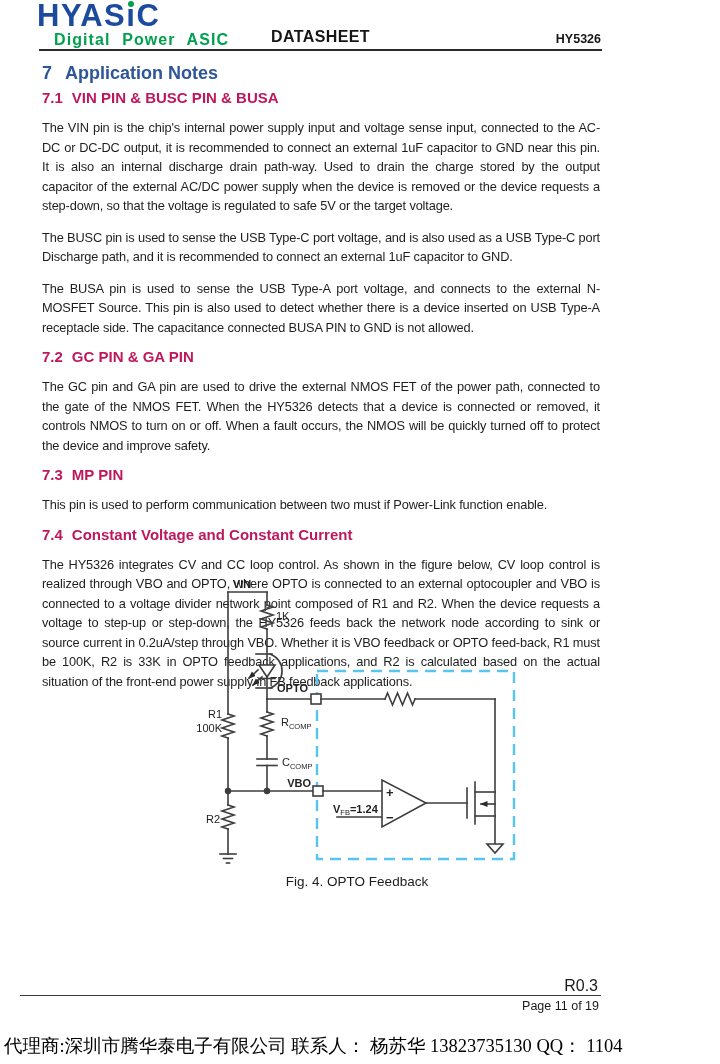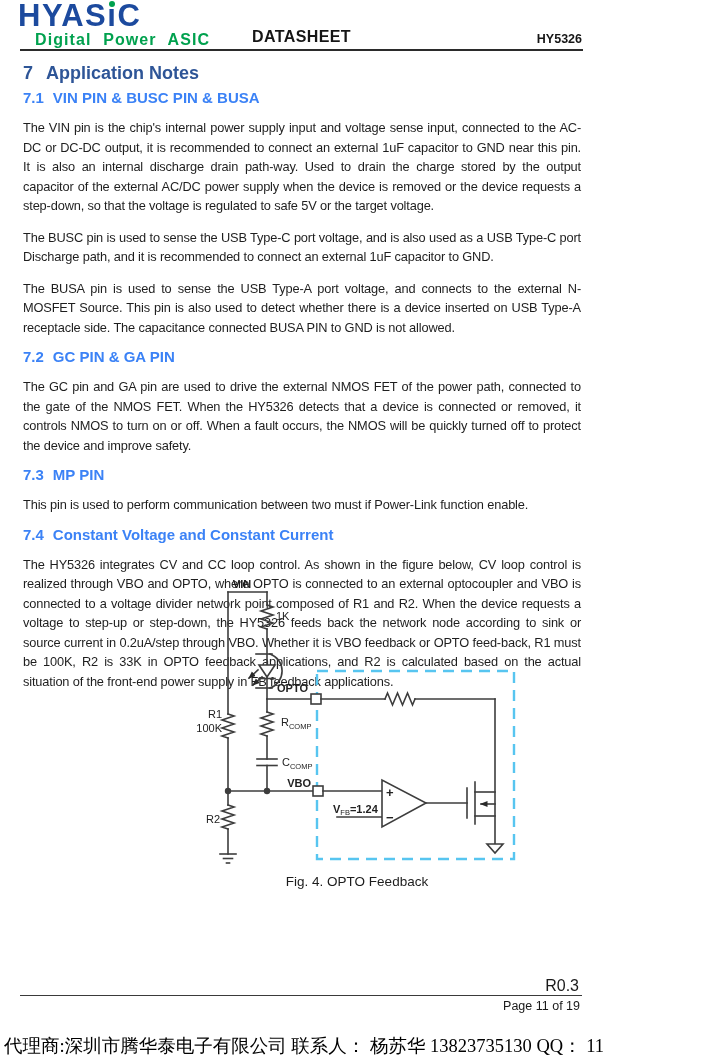--- a/index.html
+++ b/index.html
@@ -1,35 +1,35 @@
 <!DOCTYPE html>
 <html><head>
 <meta charset="utf-8">
 <style>
   html,body{margin:0;padding:0;background:#fff;}
   .page{position:relative;width:604px;height:1064px;background:#fff;overflow:hidden;
-        font-family:"Liberation Sans",sans-serif;color:#1f1f1f;}
+        font-family:"Liberation Sans",sans-serif;color:#1f1f1f;padding-left:19px;}
 
   
   .header{position:relative;height:49px;margin:0 21px 0 20px;border-bottom:2px solid #2b2b2b;}
   .logo-main{position:absolute;left:-2px;top:0;font-size:31px;font-weight:bold;
              color:#1c4a9e;letter-spacing:1.5px;line-height:1;}
   .logo-i{position:relative;display:inline-block;}
   .logo-dot{position:absolute;left:50%;transform:translateX(-50%);top:1px;width:6px;height:6px;
             border-radius:50%;background:#00a14e;}
   .logo-sub{position:absolute;left:15px;top:31px;font-size:16px;font-weight:bold;color:#00a14e;
             letter-spacing:1.1px;word-spacing:6px;}
   .doc-type{position:absolute;left:50%;transform:translateX(-50%);bottom:3px;
             font-size:16px;font-weight:bold;letter-spacing:.4px;color:#161616;}
   .part-no{position:absolute;right:1px;bottom:3px;font-size:12.5px;font-weight:bold;color:#161616;}
 
   
   .content{padding:0 23px;}
   h1.s{font-size:18px;color:#2e5597;margin:12px 0 4px;font-weight:bold;}
-  h2.s{font-size:15px;color:#3b82f6;margin:11px 0 5px;font-weight:bold;}
+  h2.s{font-size:15px;color:#be185d;margin:11px 0 5px;font-weight:bold;}
   .num1{display:inline-block;margin-right:13px;}
   .num2{display:inline-block;margin-right:9px;}
   .content p{margin:12px 0 9px;font-size:12.8px;line-height:19.5px;text-align:justify;
              letter-spacing:-0.15px;color:#1e1e1e;}
 
   
   .figure{position:absolute;top:576px;left:0;width:720px;height:322px;}
   svg text{font-family:"Liberation Sans",sans-serif;fill:#222;}
   .lab{font-size:11px;}
   .lab-b{font-size:11px;font-weight:bold;}

